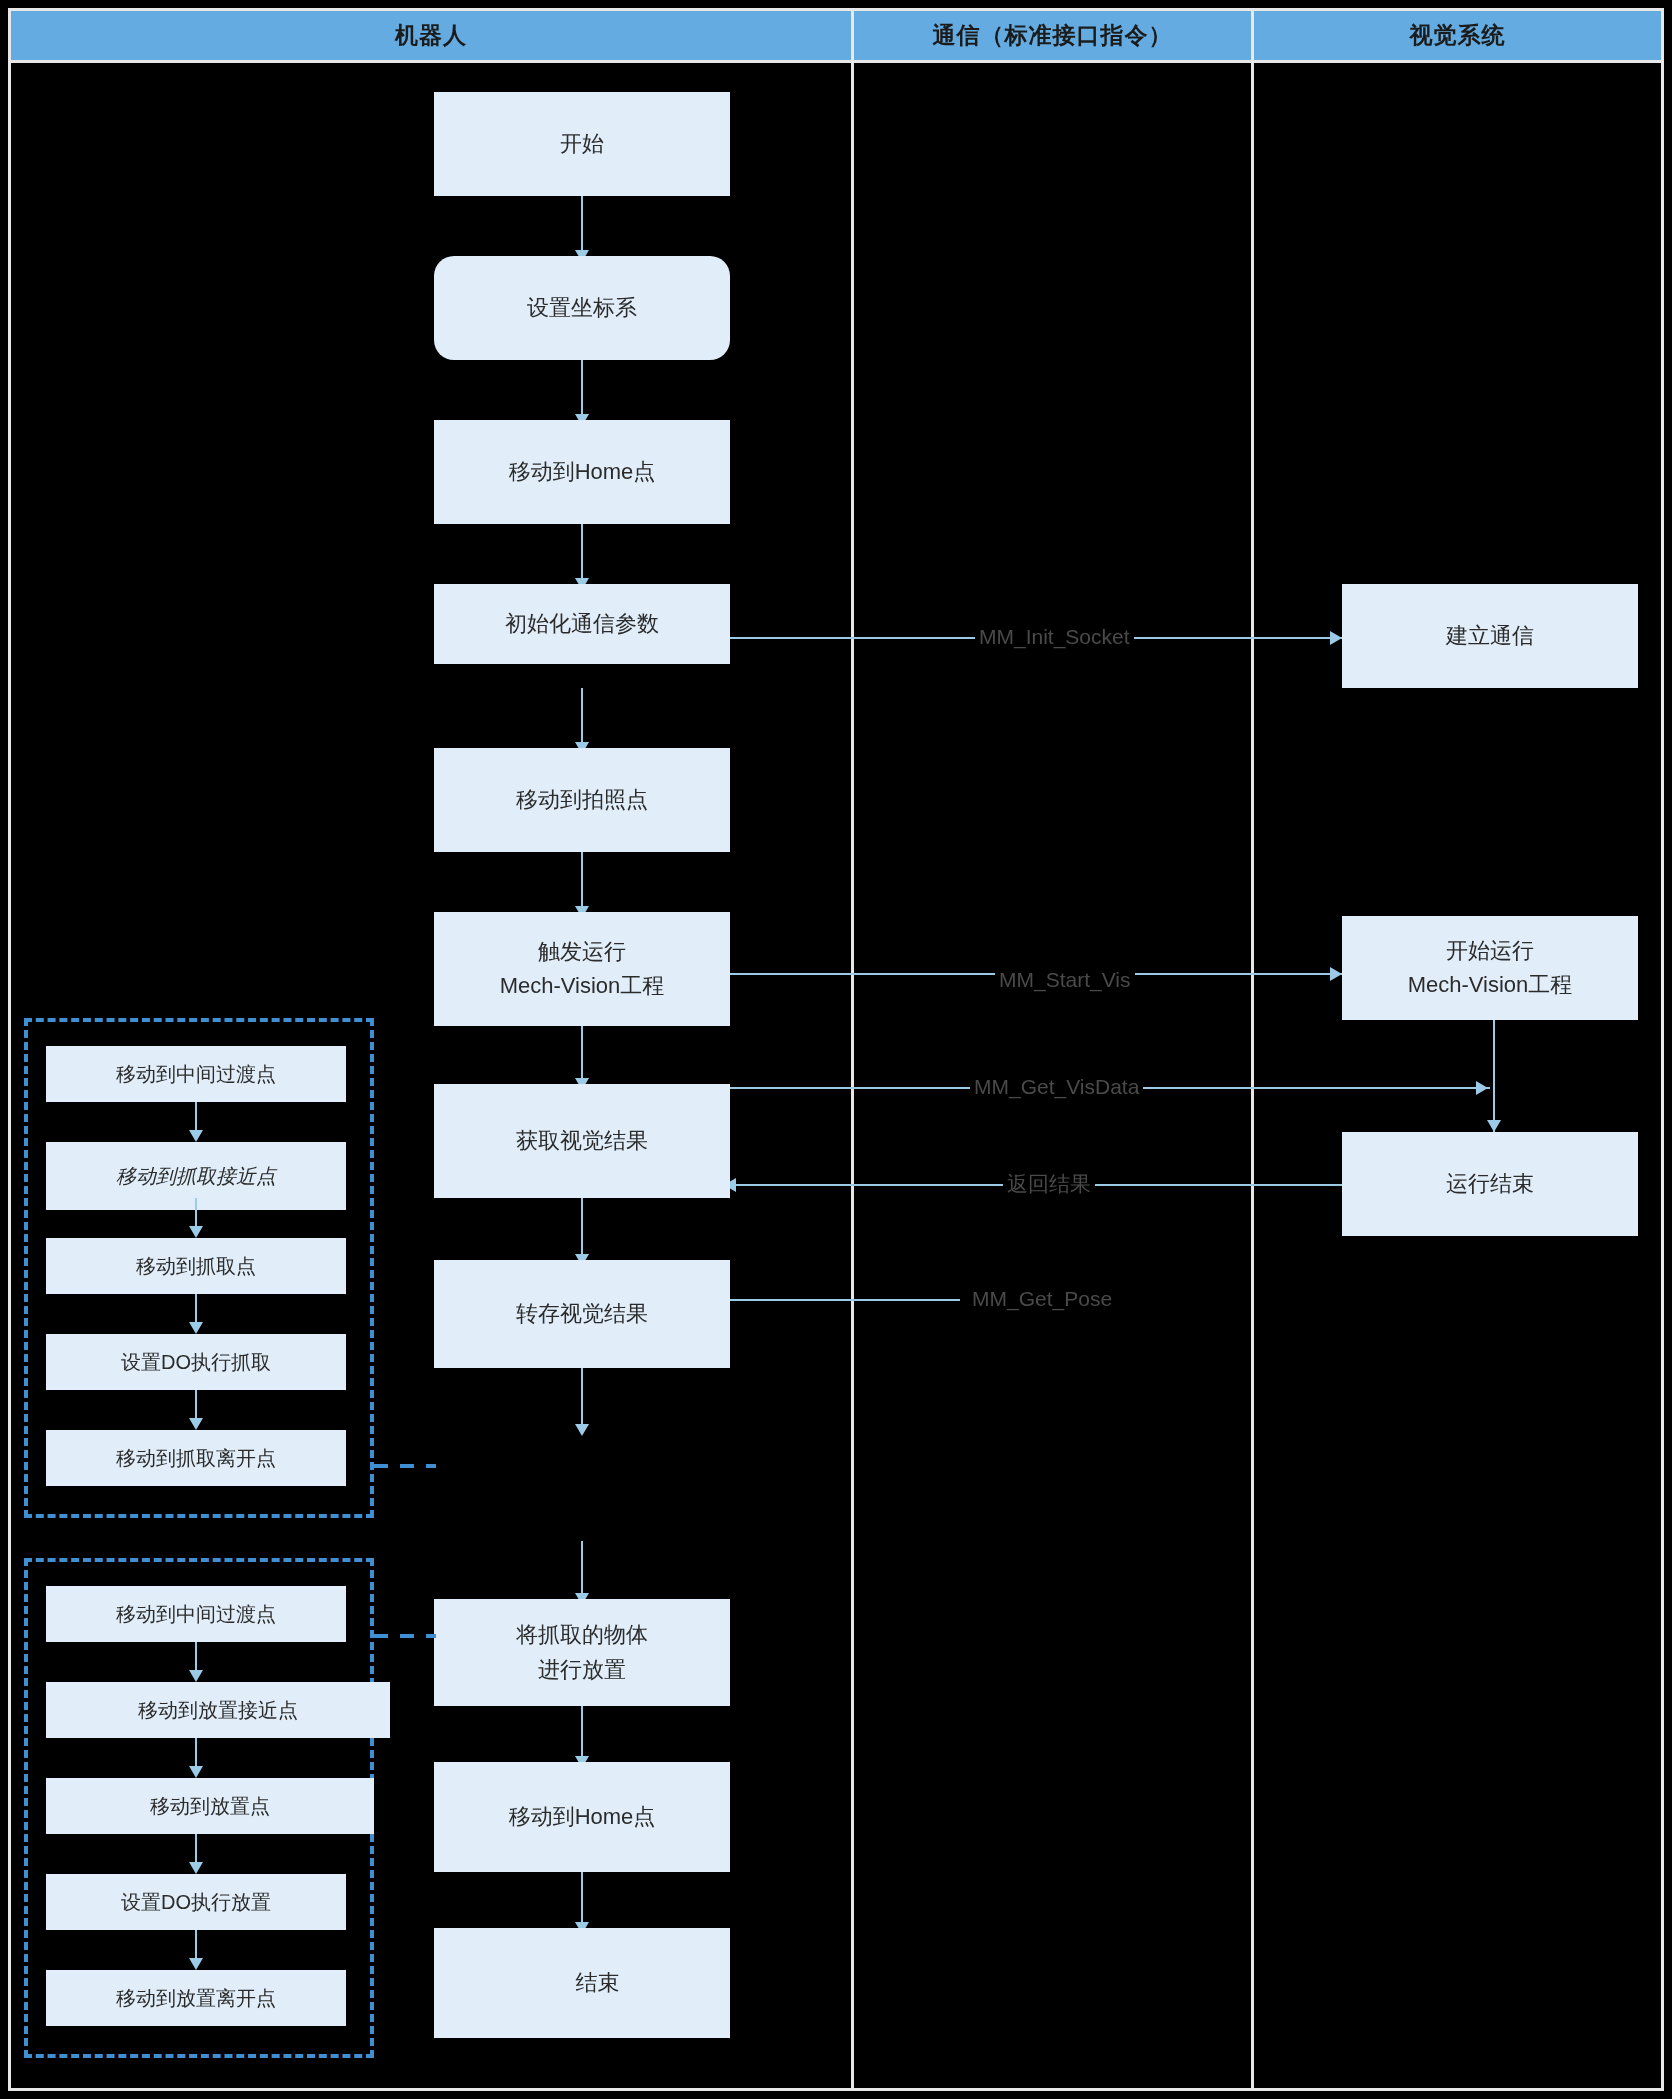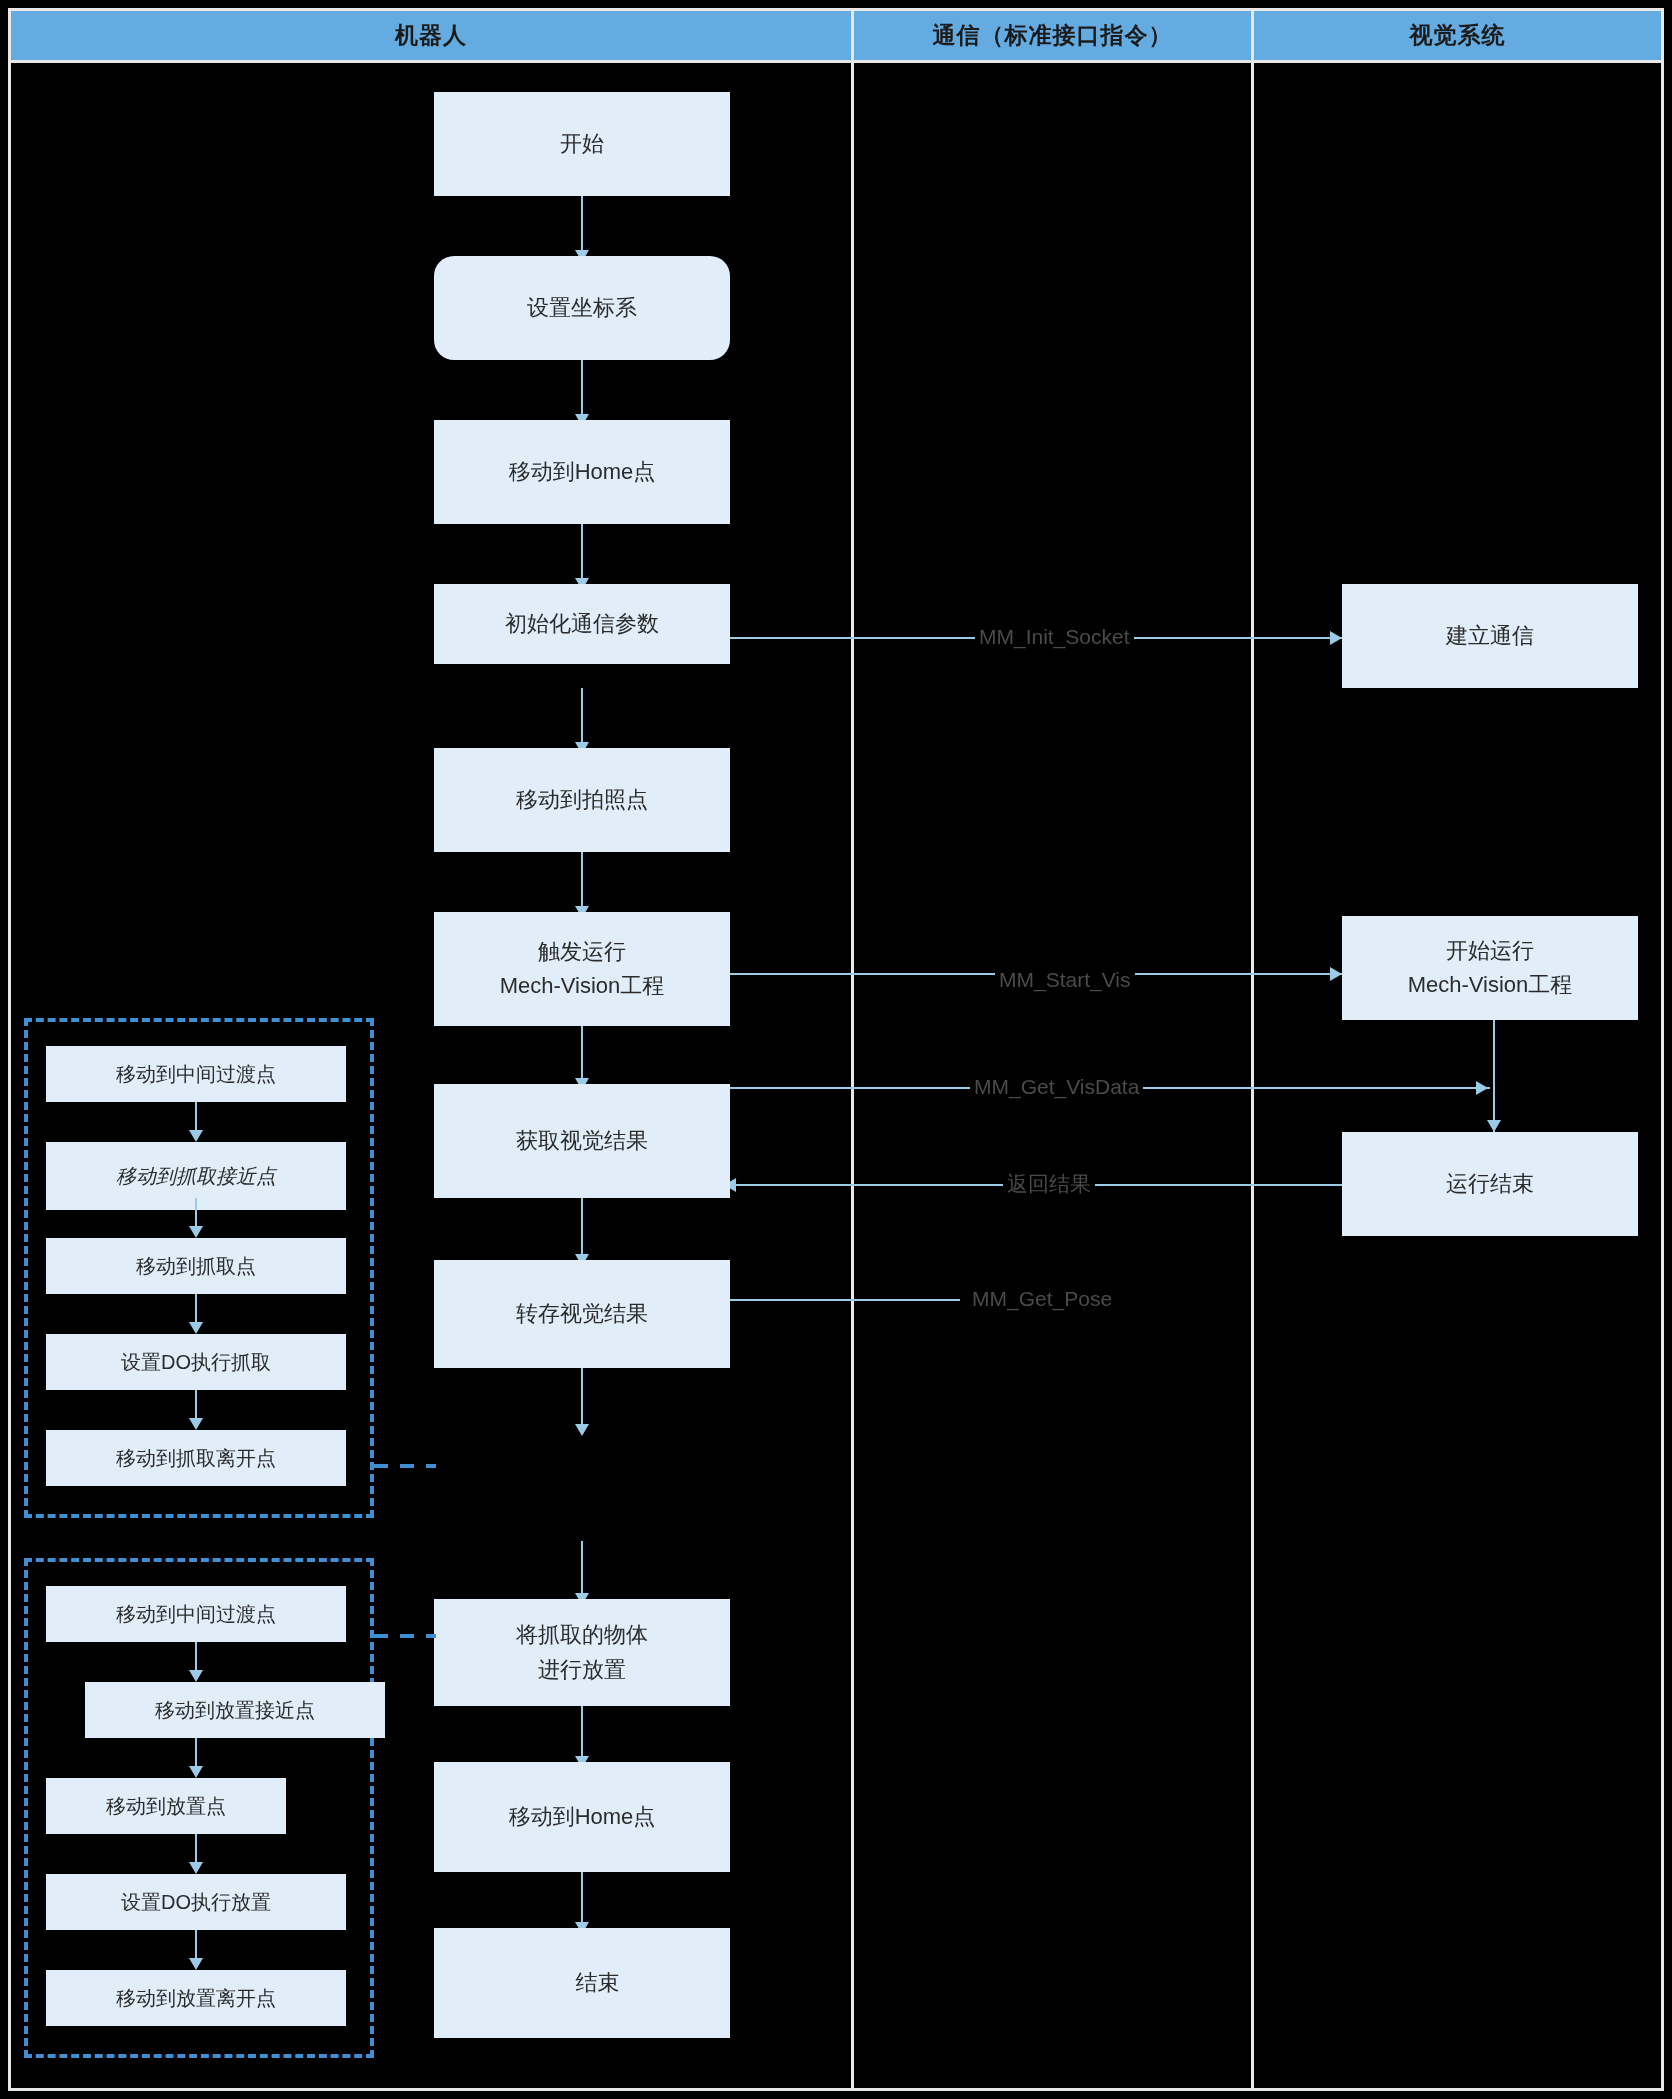--- a/index.html
+++ b/index.html
@@ -267,27 +267,27 @@
   <div class="dashline-h" style="left:374px;top:1464px;width:62px;"></div>
 
   <div class="group-box" style="left:24px;top:1558px;width:350px;height:500px;"></div>
 
   <div class="node small" style="left:46px;top:1586px;width:300px;height:56px;">
     <span>移动到中间过渡点</span>
   </div>
   <div class="vline" style="left:195px;top:1642px;height:38px;"></div>
   <div class="arrow-down" style="left:189px;top:1670px;"></div>
 
-  <div class="node small" style="left:46px;top:1682px;width:300px;height:56px;margin-left:39px;">
+  <div class="node small" style="left:46px;top:1682px;width:344px;height:56px;">
     <span>移动到放置接近点</span>
   </div>
   <div class="vline" style="left:195px;top:1738px;height:38px;"></div>
   <div class="arrow-down" style="left:189px;top:1766px;"></div>
 
-  <div class="node small" style="left:46px;top:1778px;width:240px;height:56px;">
+  <div class="node small" style="left:46px;top:1778px;width:328px;height:56px;">
     <span>移动到放置点</span>
   </div>
   <div class="vline" style="left:195px;top:1834px;height:38px;"></div>
   <div class="arrow-down" style="left:189px;top:1862px;"></div>
 
   <div class="node small" style="left:46px;top:1874px;width:300px;height:56px;">
     <span>设置DO执行放置</span>
   </div>
   <div class="vline" style="left:195px;top:1930px;height:38px;"></div>
   <div class="arrow-down" style="left:189px;top:1958px;"></div>

